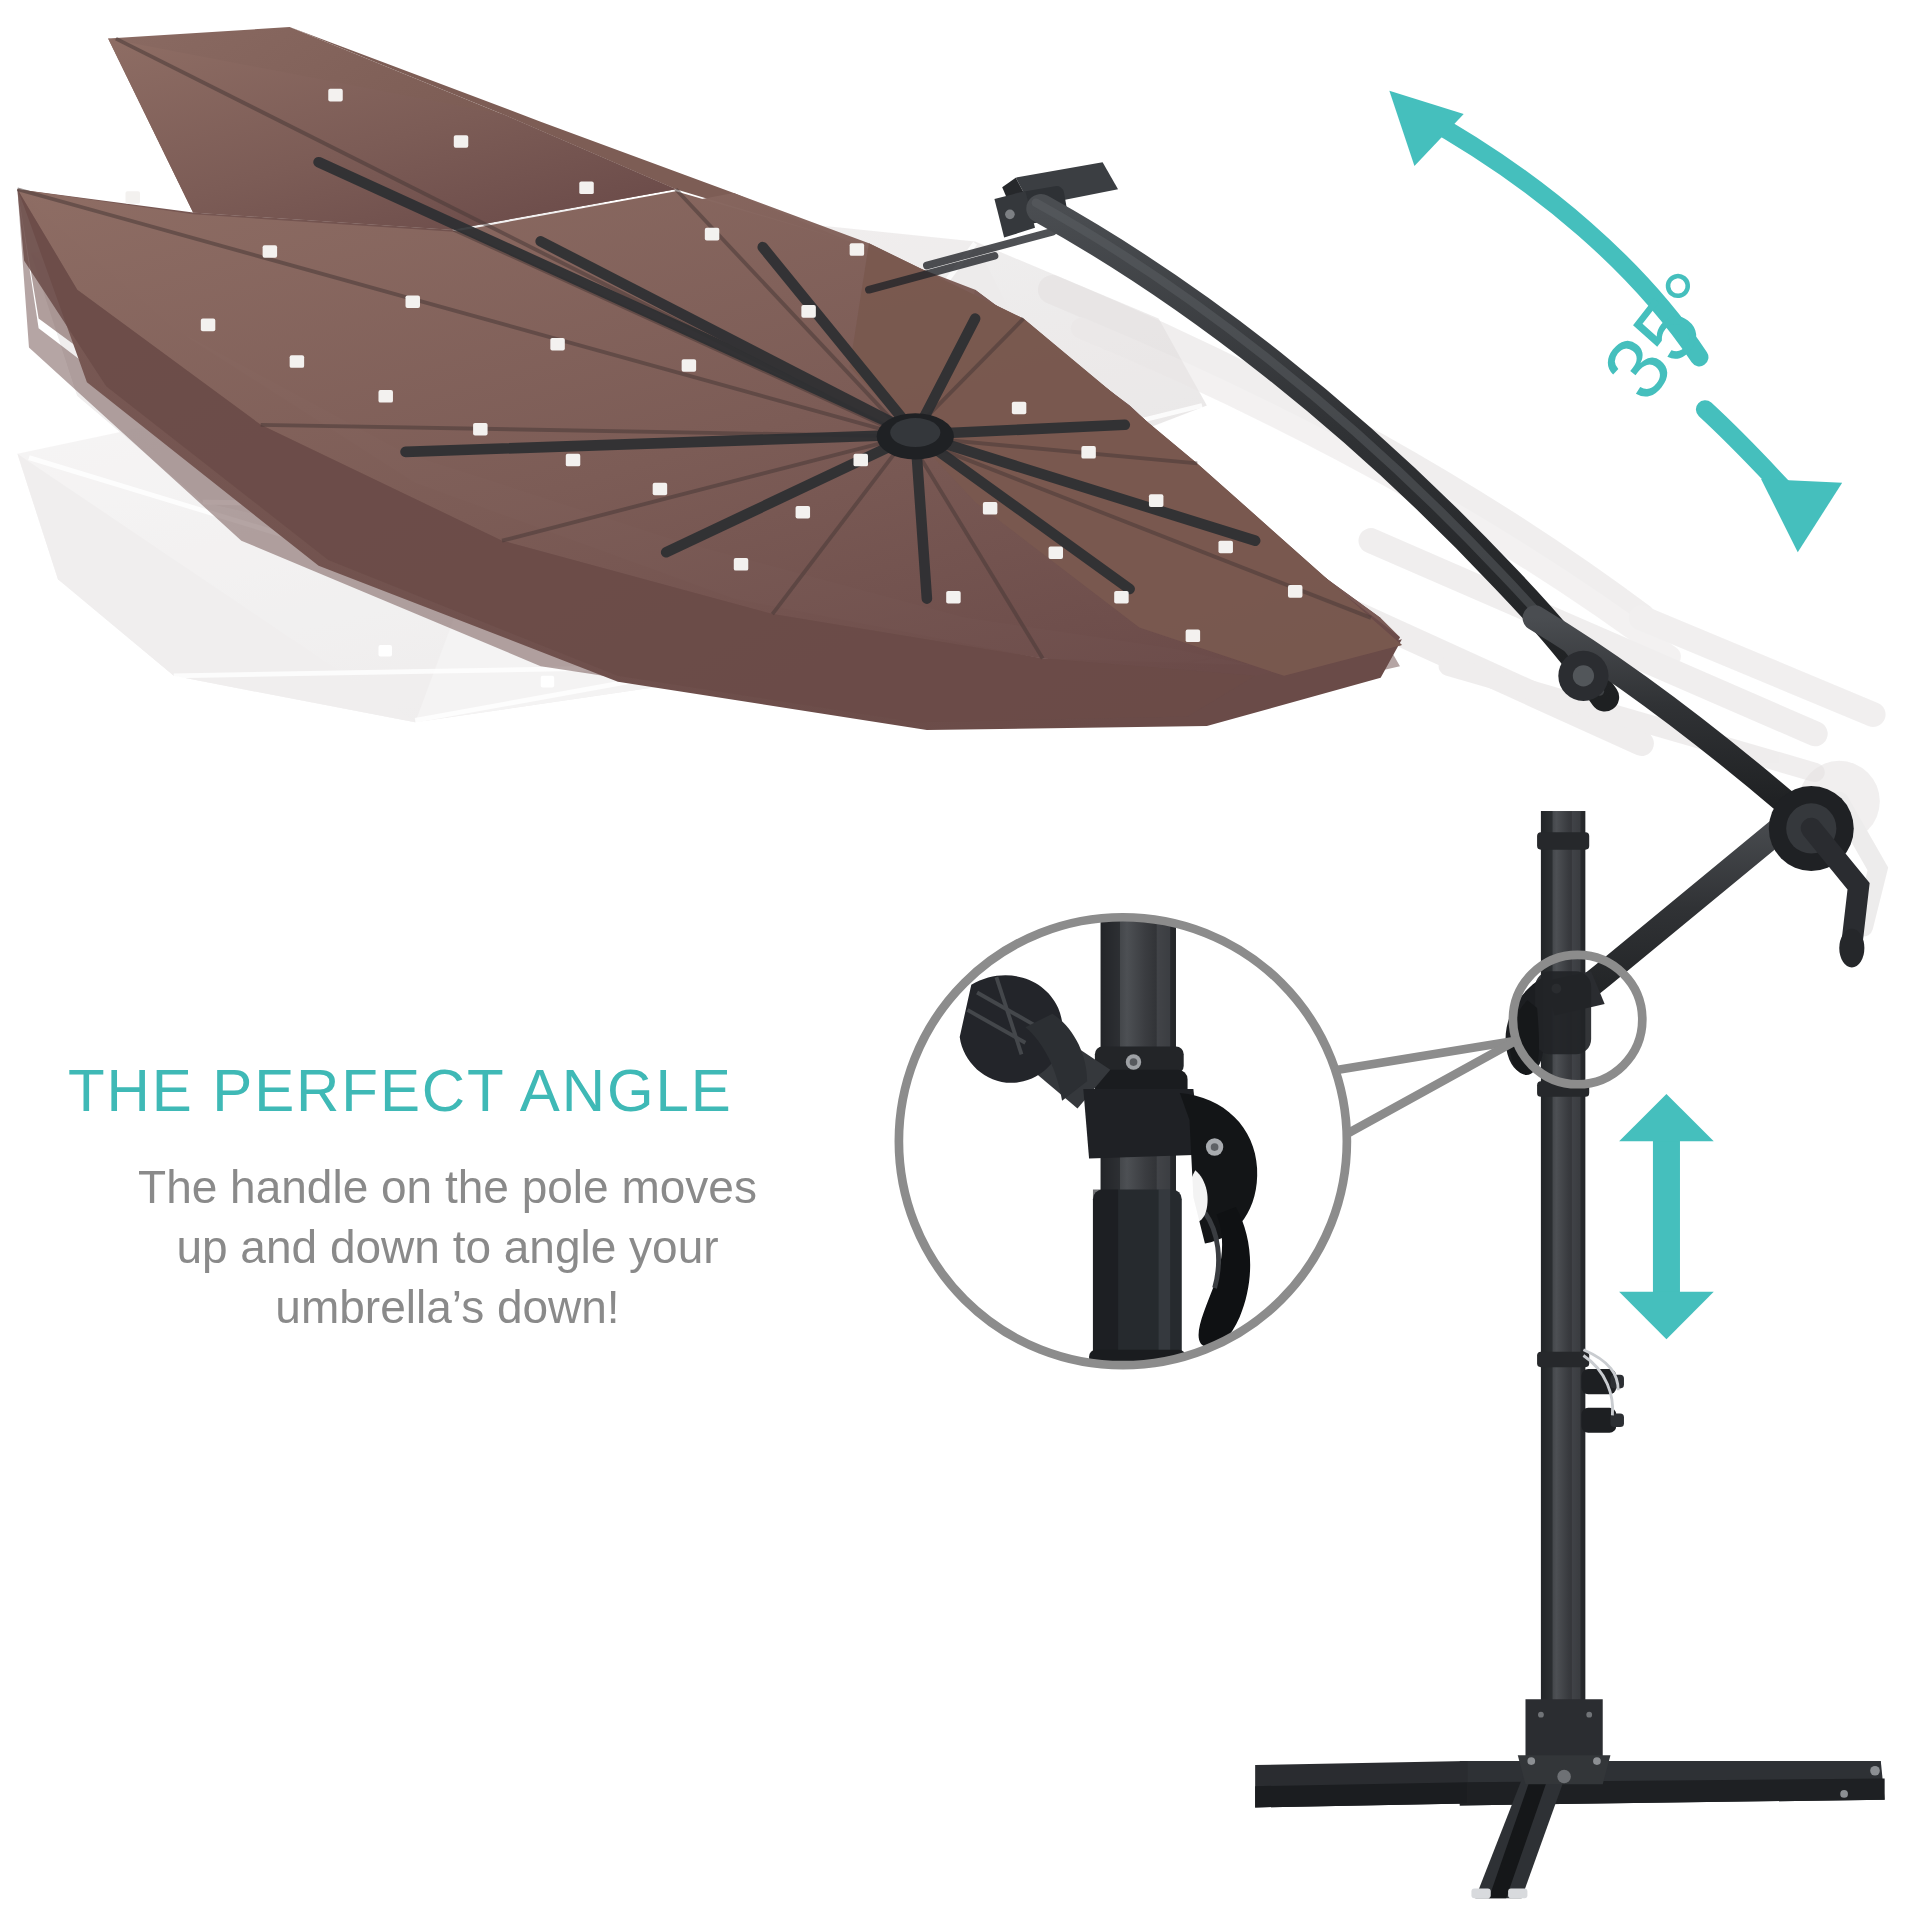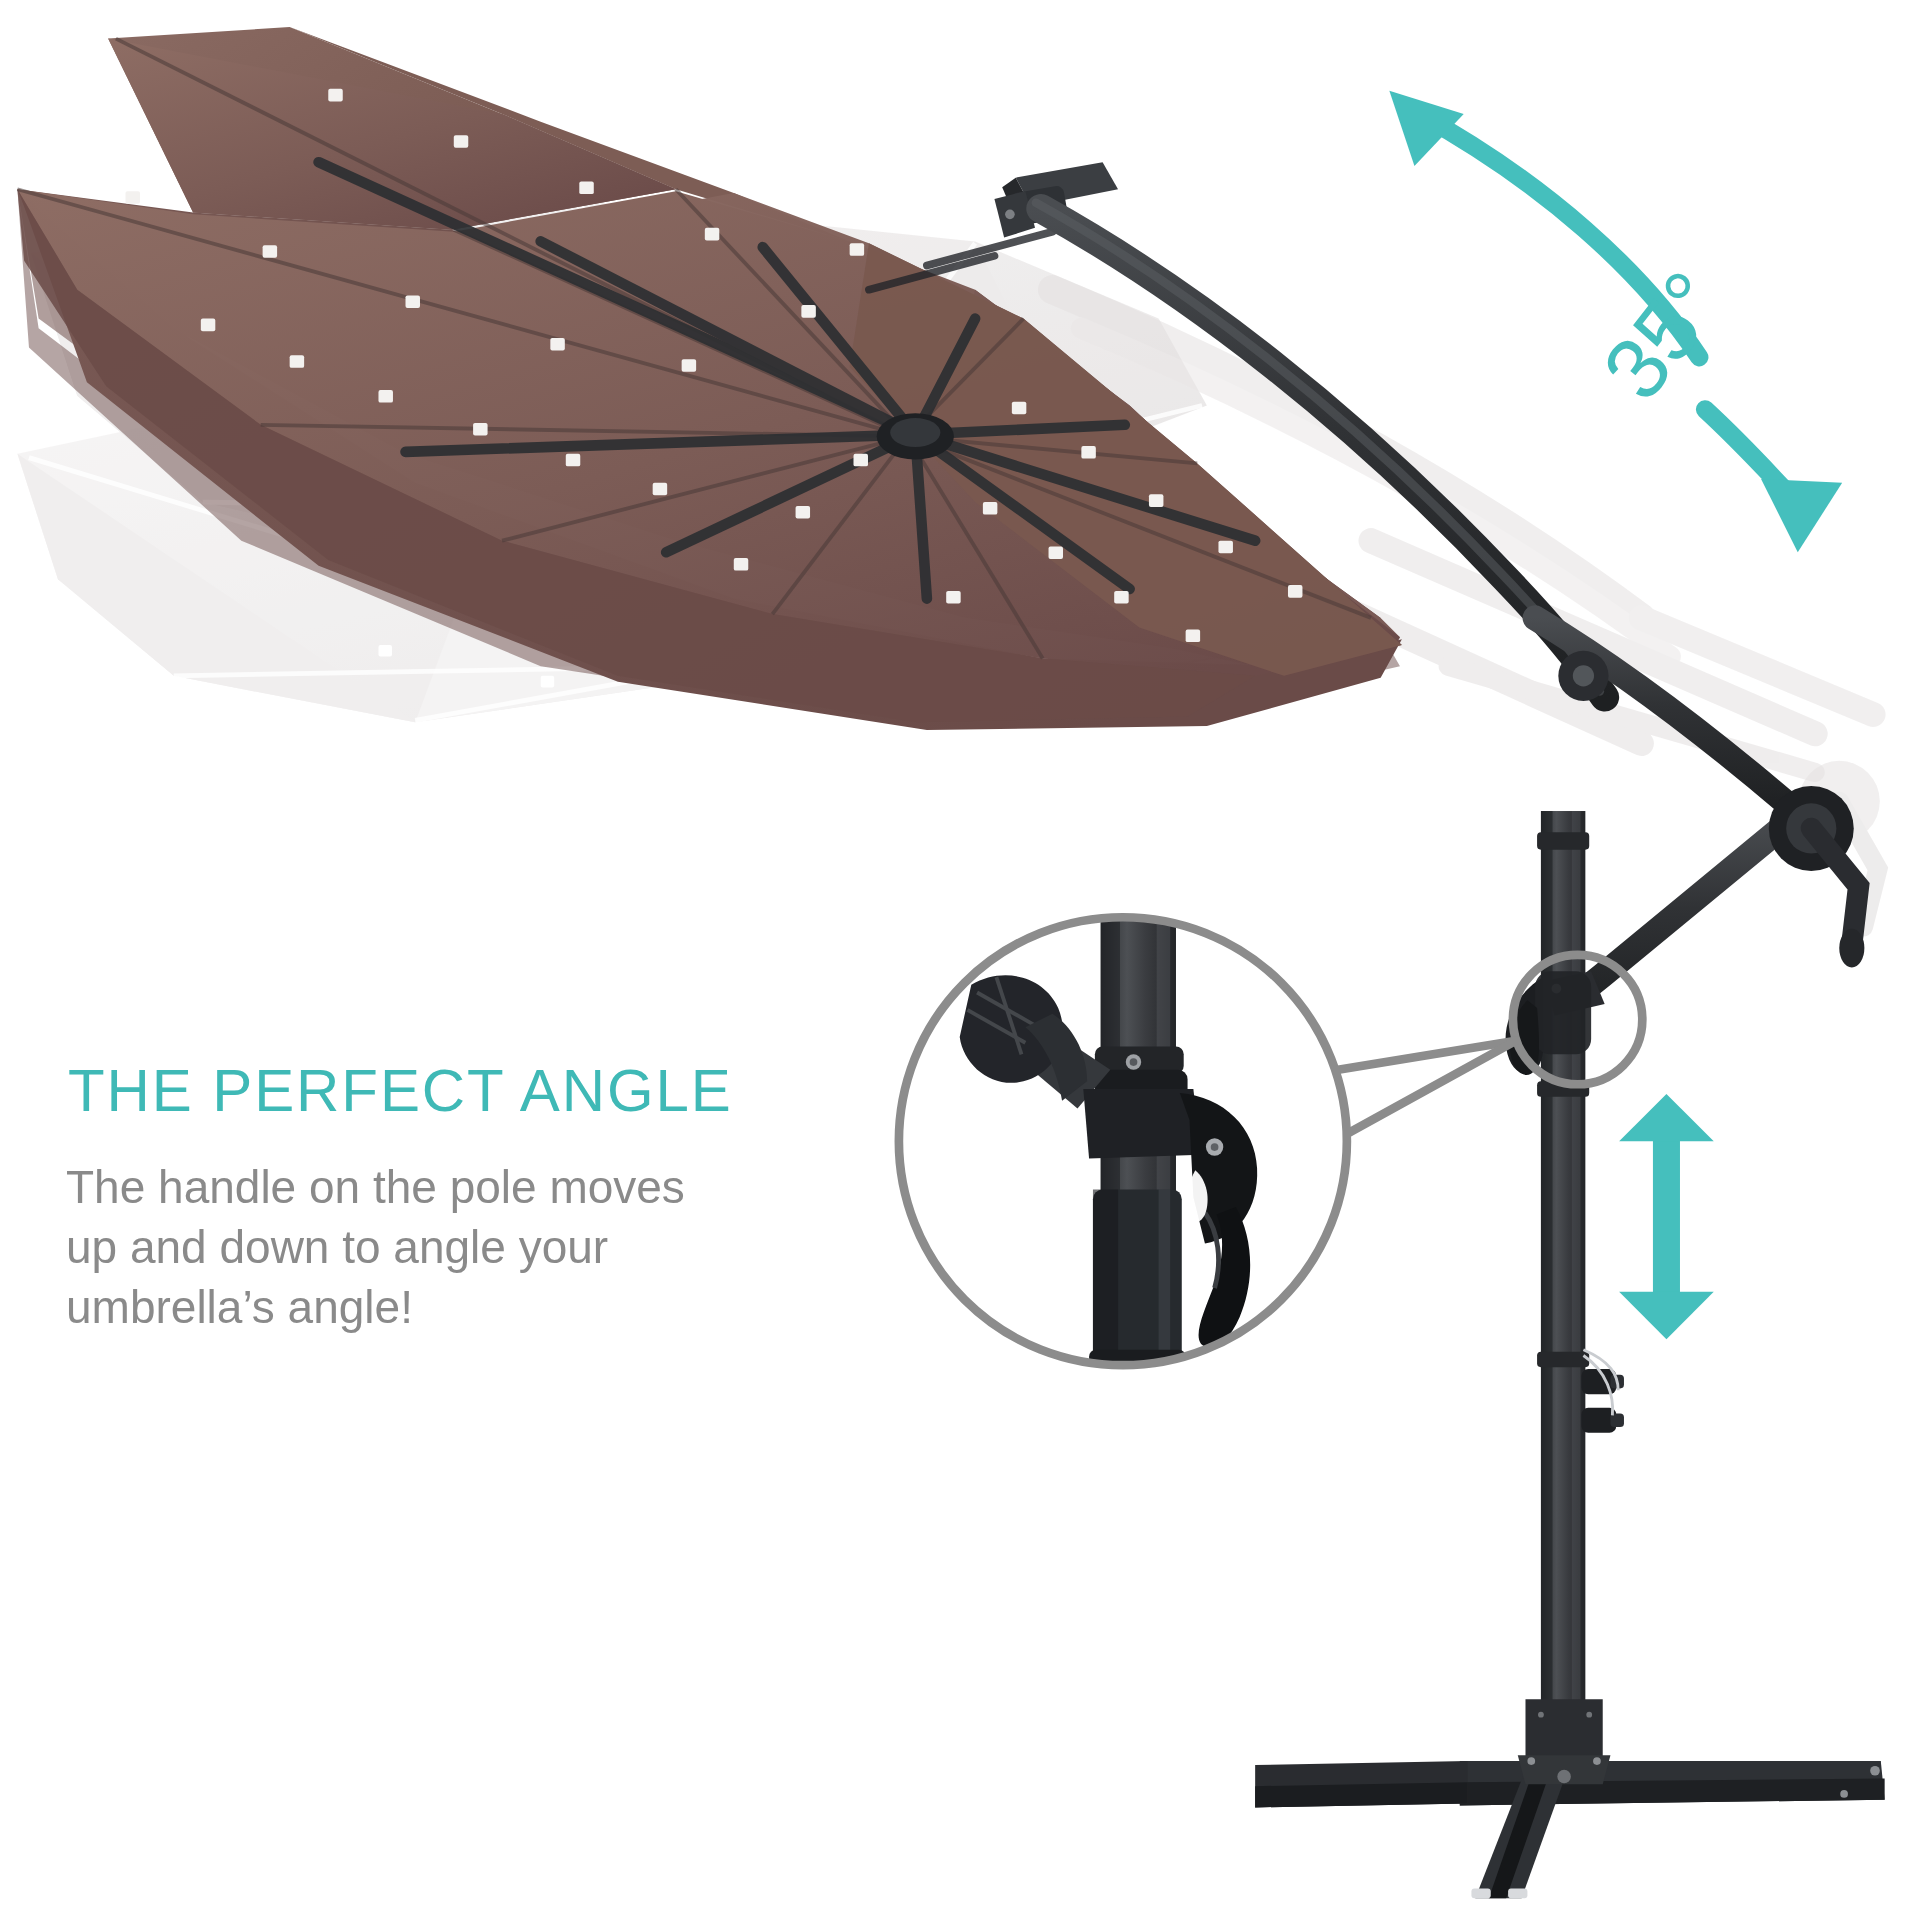--- a/index.html
+++ b/index.html
@@ -23,21 +23,21 @@
   }
   .subcopy{
     font-family:"Liberation Sans", sans-serif;
     font-size:46px;
     font-weight:300;
     line-height:1.30;
     color:#8a8a8a;
     margin:37px 0 0 0;
     max-width:763px;
   }
-  .subcopy .ln{display:block;}
+  .subcopy .ln{display:block;text-align:center;}
 </style>
 </head>
 <body>
 
 <div id="stage">
 
   <svg id="art" viewBox="0 0 2000 2000" width="1931" height="1931" xmlns="http://www.w3.org/2000/svg">
     <defs>
       <linearGradient id="gBrown1" x1="0" y1="0" x2="0.85" y2="1">
         <stop offset="0%" stop-color="#8e6d64"></stop>
@@ -435,18 +435,18 @@
       <path d="M1726 1133 L1775 1182 L1677 1182 Z"></path>
       <path d="M1726 1387 L1677 1338 L1775 1338 Z"></path>
     </g>
   </svg>
 
   <div class="copy">
     <h1 class="headline">THE PERFECT ANGLE</h1>
     <p class="subcopy">
       <span class="ln">The handle on the pole moves</span>
       <span class="ln">up and down to angle your</span>
-      <span class="ln">umbrella’s angle!</span>
+      <span class="ln">umbrella’s down!</span>
     </p>
   </div>
 
 </div>
 
 
 </body></html>

